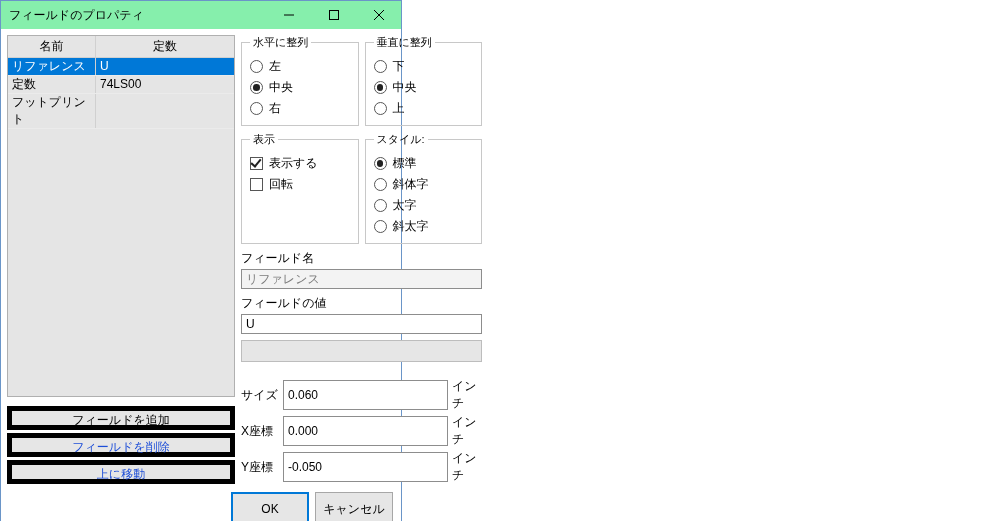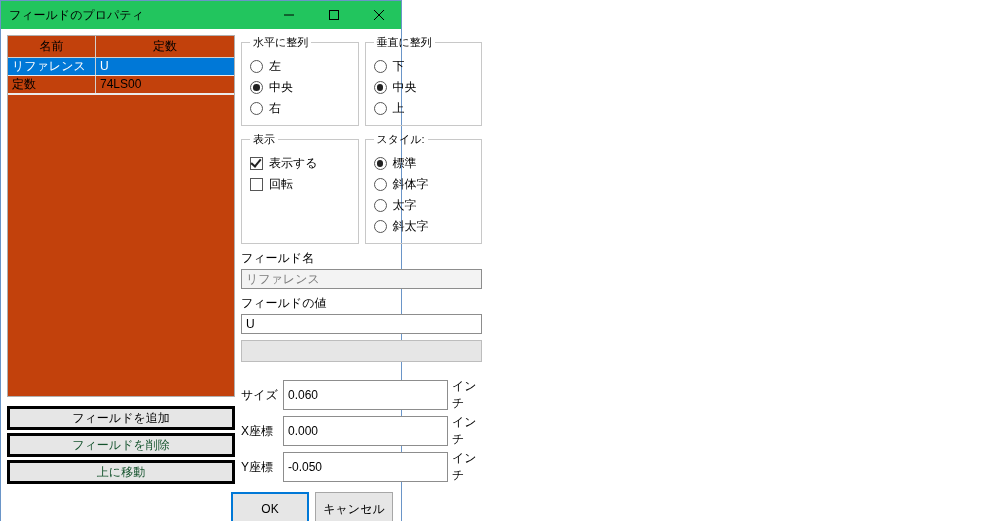--- a/index.html
+++ b/index.html
@@ -13,21 +13,21 @@
   .window {
     width: 402px;
     border: 1px solid #6a95c8;
     background: #fff;
   }
   .titlebar {
     display: flex;
     align-items: center;
     height: 28px;
     padding-left: 8px;
-    background: #22c55e;
+    background: #86efac;
   }
   .titlebar .title { flex: 1; }
   .winbtn {
     width: 45px;
     height: 28px;
     display: flex;
     align-items: center;
     justify-content: center;
     font-family: "Segoe UI Symbol","Segoe UI", sans-serif;
     font-size: 12px;
@@ -39,21 +39,21 @@
     gap: 6px;
   }
   .leftcol {
     flex: 0 0 228px;
     display: flex;
     flex-direction: column;
   }
   .grid {
     border: 1px solid #b0b0b0;
     flex: 1;
-    background: #c2410c;
+    background: #e5e5e5;
     font-size: 12px;
   }
   .grid .hdr {
     display: flex;
     border-bottom: 1px solid #d0d0d0;
   }
   .grid .hdr div {
     padding: 2px 6px;
     text-align: center;
   }
@@ -65,27 +65,27 @@
   .grid .row div { padding: 0 4px; }
   .grid .c0 { width: 88px; border-right: 1px solid #d0d0d0; }
   .grid .c1 { flex: 1; }
   .grid .row.sel .c0 { background: #0078d7; color: #fff; }
   .grid .row.sel .c1 { background: #0078d7; color: #fff; }
   .left-btns { margin-top: 6px; }
   .wbtn {
     display: block;
     width: 100%;
     height: 24px;
-    border: 3px solid #000000;
+    border: 5px solid #000000;
     background: #e6e6e6;
     font: inherit;
     margin-top: 3px;
     color: #000;
   }
-  .wbtn.disabled { color: #14532d; font-family: Liberation Mono, monospace; }
+  .wbtn.disabled { color: #1d4ed8; font-family: Liberation Mono, monospace; }
   .rightcol {
     flex: 1;
     display: flex;
     flex-direction: column;
     gap: 6px;
   }
   .fieldset-row { display: flex; gap: 6px; }
   fieldset {
     border: 1px solid #c8c8c8;
     padding: 4px 8px 8px 8px;
@@ -214,20 +214,21 @@
         </div>
         <div class="row sel">
           <div class="c0">リファレンス</div>
           <div class="c1">U</div>
         </div>
         <div class="row">
           <div class="c0">定数</div>
           <div class="c1">74LS00</div>
         </div>
         <div class="row">
+          <div class="c0">フットプリント</div>
           <div class="c1"></div>
         </div>
       </div>
       <div class="left-btns">
         <button class="wbtn">フィールドを追加</button>
         <button class="wbtn disabled">フィールドを削除</button>
         <button class="wbtn disabled">上に移動</button>
       </div>
     </div>
 

